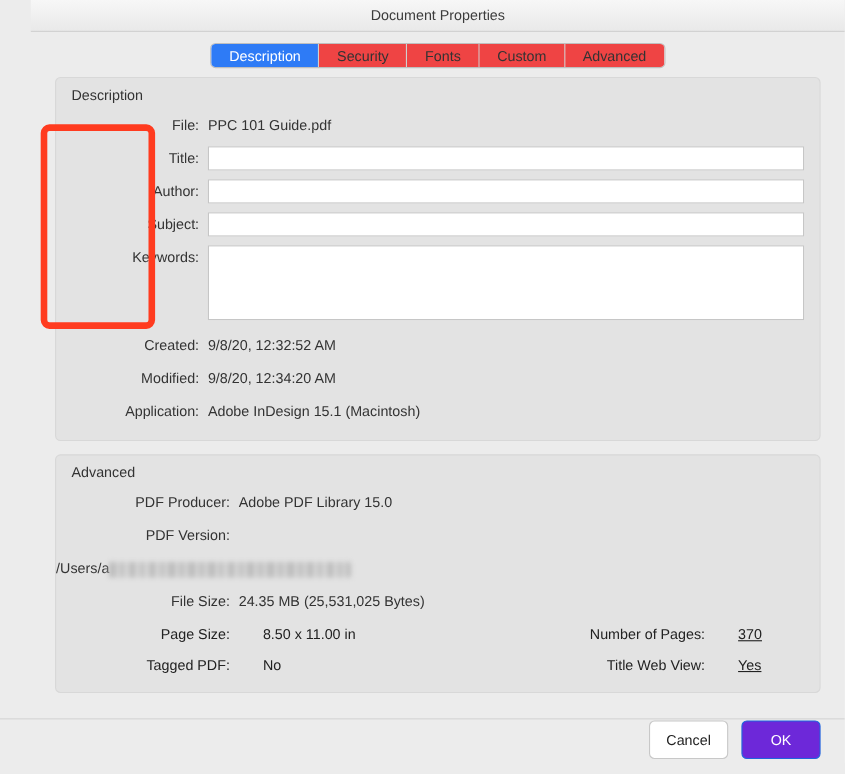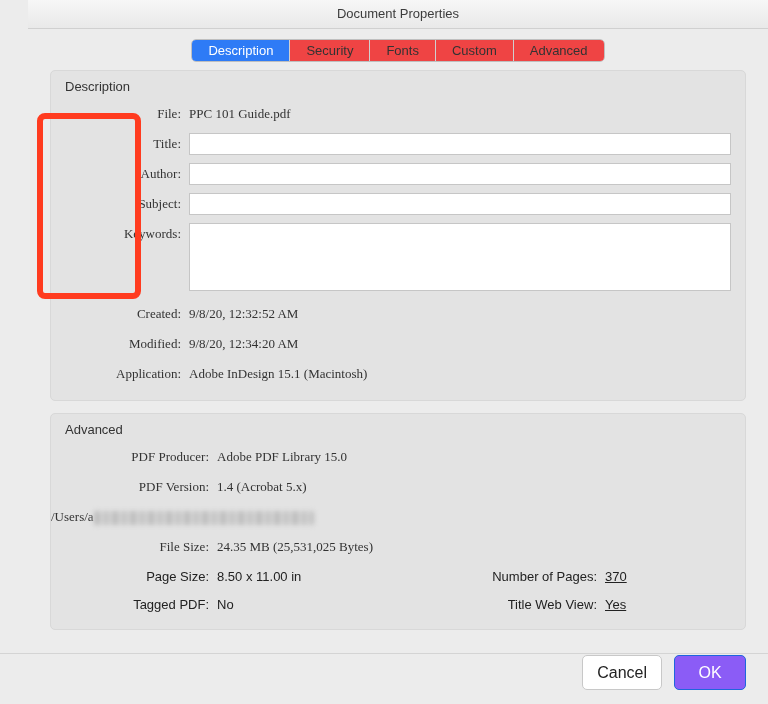--- a/index.html
+++ b/index.html
@@ -66,21 +66,20 @@
   .panel-title {
     font-size: 13px;
     color: #333;
     padding: 8px 0 6px 14px;
   }
   .row {
     display: flex;
     align-items: flex-start;
     padding: 3px 14px 3px 0;
     min-height: 24px;
-    font-family: Liberation Serif, serif;
   }
   .row .label {
     width: 130px;
     text-align: right;
     padding-right: 8px;
     color: #333;
     line-height: 22px;
     flex-shrink: 0;
   }
   .row .value {
@@ -117,20 +116,21 @@
     border: 6px solid #ff3b1f;
     border-radius: 8px;
     pointer-events: none;
     box-sizing: border-box;
   }
   .adv-panel .label { width: 158px; }
   .adv-row2 {
     display: flex;
     align-items: center;
     padding: 3px 14px 3px 0;
+    gap: 22px;
   }
   .adv-row2 .label { width: 158px; text-align: right; padding-right: 8px; line-height: 22px; }
   .adv-row2 .value { width: 200px; line-height: 22px; }
   .adv-row2 .label2 { width: 180px; text-align: right; padding-right: 8px; line-height: 22px; }
   .adv-row2 .value2 { flex: 1; line-height: 22px; text-decoration: underline; }
   .blur {
     display: inline-block;
     width: 220px;
     height: 14px;
     vertical-align: middle;
@@ -143,29 +143,29 @@
     position: absolute;
     right: 22px;
     bottom: 14px;
     display: flex;
     gap: 12px;
   }
   .btn {
     min-width: 72px;
     height: 35px;
     border-radius: 5px;
-    font-size: 16px;
+    font-size: 13px;
     border: 1px solid #c8c8c8;
     background: #fff;
     color: #222;
     cursor: default;
     padding: 0 14px;
   }
   .btn.primary {
-    background: #8b5cf6;
+    background: #6d28d9;
     border-color: #1f66dd;
     color: #fff;
   }
   .bottom-divider {
     position: absolute;
     left: 0; right: 0; bottom: 50px;
     height: 1px;
     background: #d4d4d4;
   }
 </style>
@@ -232,21 +232,20 @@
 
   <div class="panel adv-panel">
     <div class="panel-title">Advanced</div>
 
     <div class="row">
       <div class="label">PDF Producer:</div>
       <div class="value">Adobe PDF Library 15.0</div>
     </div>
     <div class="row">
       <div class="label">PDF Version:</div>
-      <div class="value">1.4 (Acrobat 5.x)</div>
     </div>
     <div class="row">
       <div class="value">
         <span>/Users/a</span><span class="blur"></span>
       </div>
     </div>
     <div class="row">
       <div class="label">File Size:</div>
       <div class="value">24.35 MB (25,531,025 Bytes)</div>
     </div>

